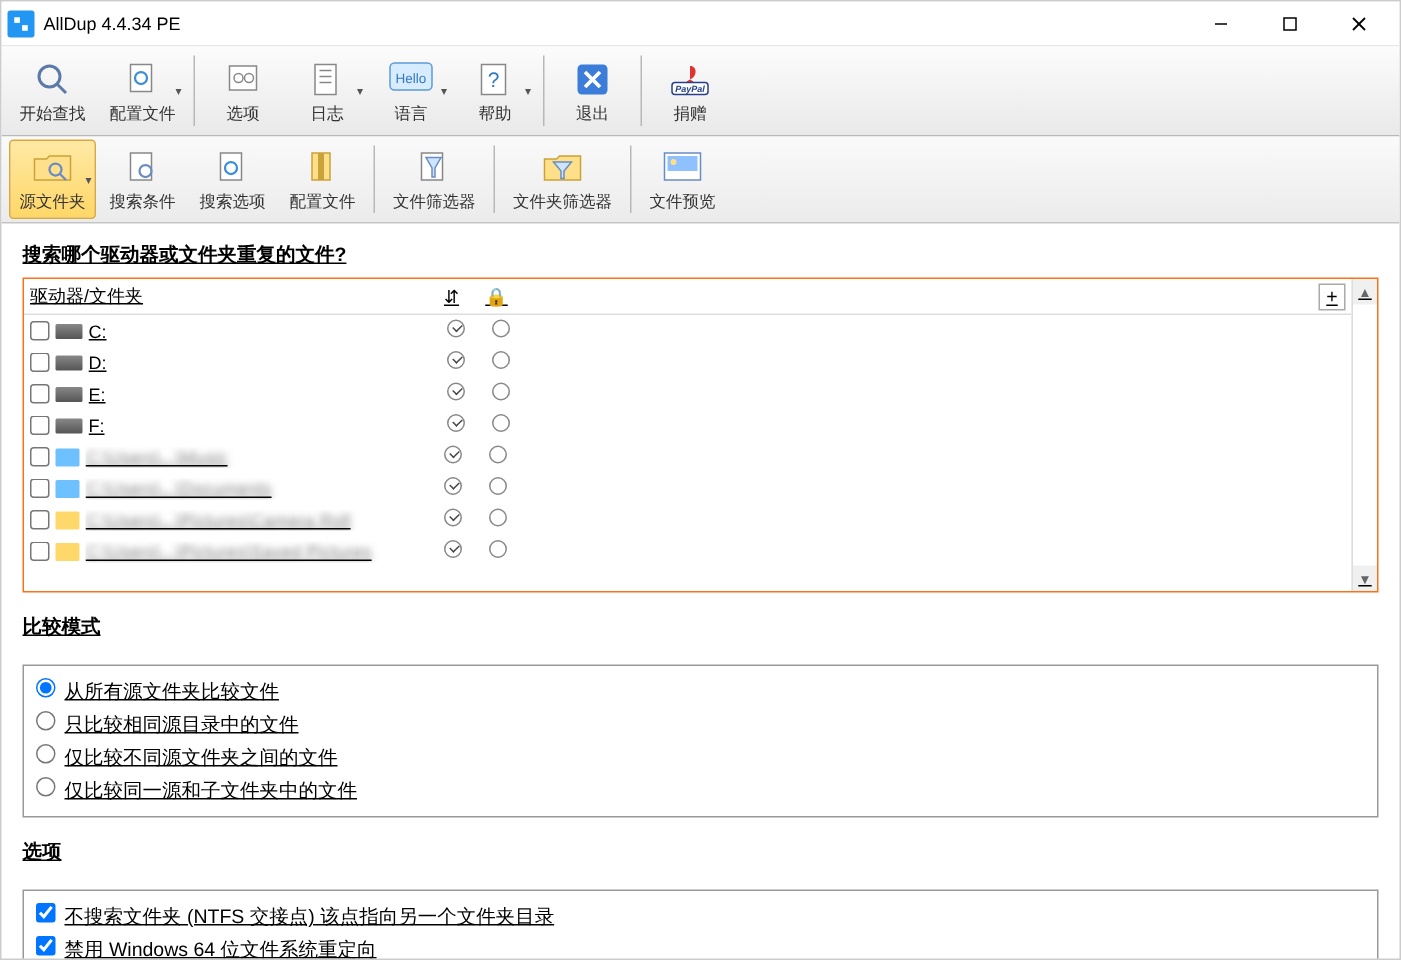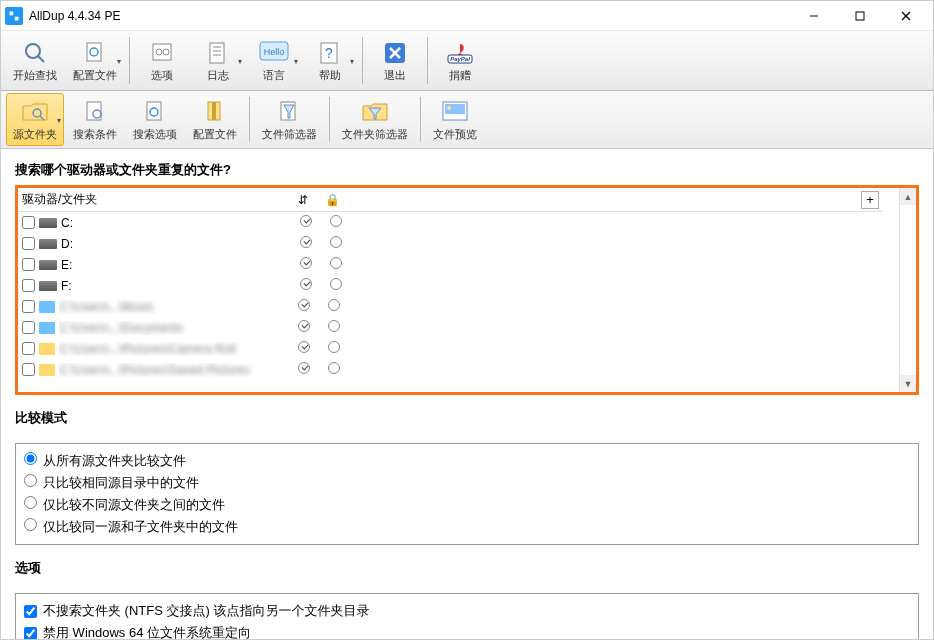--- a/index.html
+++ b/index.html
@@ -13,23 +13,23 @@
 
 .toolbar1 { height: 60px; background: linear-gradient(#fcfcfc,#e9e9e9); border-bottom: 1px solid #b8b8b8; display: flex; align-items: stretch; padding: 2px 4px; }
 .toolbar2 { height: 58px; background: linear-gradient(#fafafa,#ebebeb); border-bottom: 1px solid #c5c5c5; display: flex; align-items: stretch; padding: 2px 4px; }
 .tb-btn { display: flex; flex-direction: column; align-items: center; justify-content: center; padding: 2px 6px; margin: 0 1px; border: 1px solid transparent; border-radius: 3px; cursor: pointer; min-width: 54px; position: relative; }
 .tb-btn.selected { background: linear-gradient(#ffe9a5,#ffd767); border-color: #d9a93f; }
 .tb-btn .icon-box { width: 32px; height: 28px; display: flex; align-items: center; justify-content: center; }
 .tb-btn .lbl { font-size: 11px; color: #333; margin-top: 1px; white-space: nowrap; }
 .tb-btn .dd { position: absolute; right: 2px; top: 50%; transform: translateY(-50%); font-size: 8px; color: #555; }
 .tb-sep { width: 1px; background: #b8b8b8; margin: 4px 4px; }
 
-.content { padding: 12px 14px; height: calc(640px - 30px - 60px - 58px); overflow: hidden; position: relative; }
+.content { padding: 12px 14px; height: calc(640px - 30px - 60px - 58px); overflow: hidden; position: relative; text-decoration: underline; }
 .section-title { font-weight: bold; font-size: 13px; margin-bottom: 6px; }
-.list-box { border: 3px solid #f97316; height: 210px; display: flex; gap: 16px; }
+.list-box { border: 1px solid #f97316; height: 210px; display: flex; }
 .list-inner { flex: 1; overflow: hidden; }
 .list-header { height: 24px; border-bottom: 1px solid #ddd; display: flex; align-items: center; font-size: 12px; background: #fff; }
 .list-header .col1 { width: 270px; padding-left: 4px; }
 .list-header .coli { width: 30px; text-align: center; }
 .list-header .spacer { flex: 1; }
 .list-header .add-btn { width: 18px; height: 18px; border: 1px solid #aaa; display: flex; align-items: center; justify-content: center; margin-right: 4px; cursor: pointer; font-size: 13px; }
 .list-rows { }
 .list-row { height: 21px; display: flex; align-items: center; }
 .list-row .cb { margin-left: 4px; margin-right: 4px; }
 .list-row .drv-icon { width: 18px; height: 10px; background: linear-gradient(#888,#555); border-radius: 1px; margin-right: 4px; flex-shrink: 0; }
@@ -43,21 +43,21 @@
 .radio-dot { display: inline-block; width: 12px; height: 12px; border: 1px solid #888; border-radius: 50%; position: relative; }
 .radio-dot.checked::after { content:""; position:absolute; width:3px; height:5px; border:solid #444; border-width:0 1.5px 1.5px 0; transform: rotate(45deg); left:3.5px; top:1px; }
 .vscroll { width: 17px; background: #f0f0f0; border-left: 1px solid #ddd; display:flex; flex-direction:column; }
 .vscroll .arrow { height:17px; display:flex; align-items:center; justify-content:center; color:#666; font-size:9px; }
 .vscroll .thumb { flex:1; background:#fff; }
 
 .mode-box, .opt-box { border: 1px solid #999; padding: 6px 8px; margin-top: 16px; }
 .mode-title { font-weight: bold; font-size: 13px; margin-top: 14px; margin-bottom: 4px; }
 .mode-row { display:flex; align-items:flex-start; font-size:13px; padding: 2px 0; }
 .mode-row input { margin-right: 6px; }
-.opt-row { display:flex; align-items:center; font-size:13px; padding: 2px 0; }
+.opt-row { display:flex; align-items:flex-start; font-size:13px; padding: 2px 0; }
 .opt-row input { margin-right: 6px; }
 
 
 .svg-mag { stroke:#5b7aa8; stroke-width:2; fill:none; }
 </style>
 </head>
 <body>
 
 <div class="titlebar">
   <span class="app-icon">

